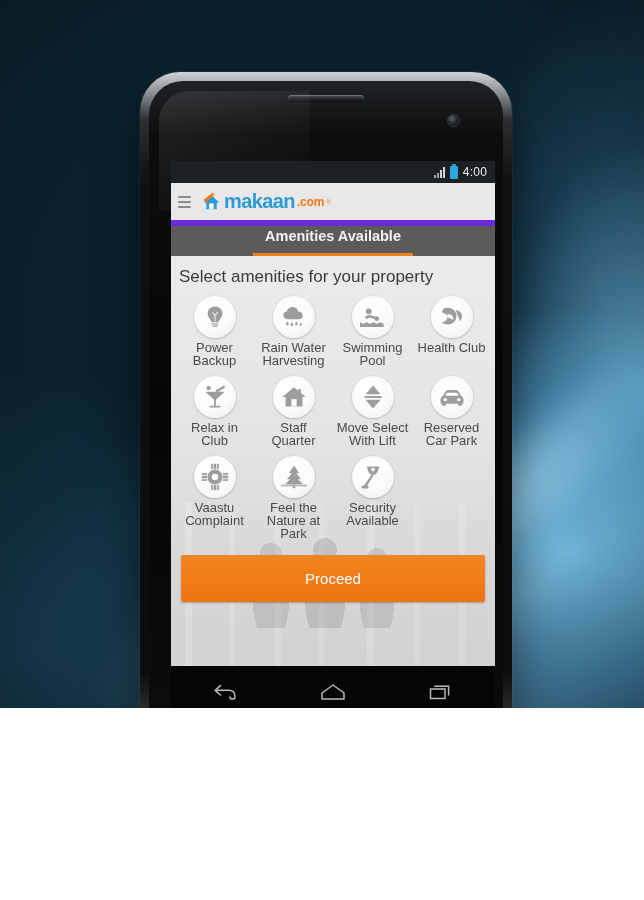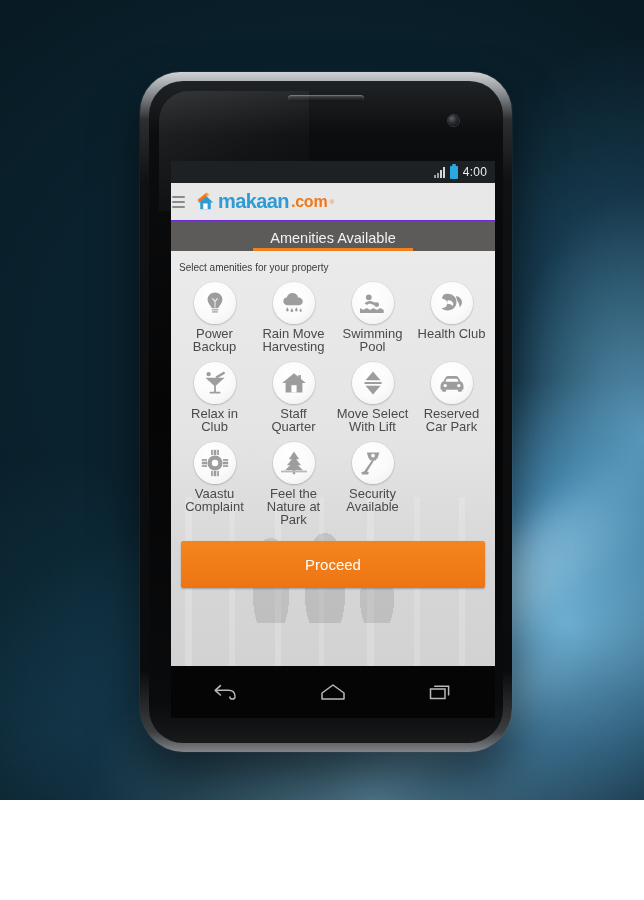--- a/index.html
+++ b/index.html
@@ -8,21 +8,21 @@
     width: 644px;
     height: 900px;
     overflow: hidden;
     font-family: "Liberation Sans", sans-serif;
   }
 
   
   #stage {
     position: relative;
     width: 644px;
-    height: 800px;
+    height: 708px;
     background: #a3a3a3;
     overflow: hidden;
   }
   .bg-base {
     position: absolute;
     inset: 0;
     background:
       radial-gradient(ellipse 460px 340px at 88% 78%, rgba(125,200,240,0.95) 0%, rgba(90,170,220,0.55) 38%, rgba(30,90,125,0.0) 72%),
       radial-gradient(ellipse 300px 520px at 100% 55%, rgba(120,195,235,0.75) 0%, rgba(60,130,175,0.25) 48%, rgba(20,60,85,0) 78%),
       radial-gradient(ellipse 640px 420px at 58% 100%, rgba(150,215,245,0.65) 0%, rgba(50,120,165,0.2) 45%, rgba(12,40,58,0) 75%),
@@ -119,49 +119,50 @@
   }
   .clock { color: #e8eef1; font-size: 12px; letter-spacing: .2px; }
 
   
   .brandbar {
     height: 37px;
     background: #e8e8e8;
     display: flex;
     align-items: center;
     gap: 9px;
-    padding-left: 1px;
-    border-bottom: 1px solid #6d28d9;
+    padding-left: 7px;
+    border-bottom: 6px solid #6d28d9;
   }
   .hamburger { width: 14px; display:flex; flex-direction:column; gap:3px; margin-left: 0px; }
   .hamburger span { display:block; height:2px; background:#8b8b8b; border-radius:1px; }
   .hamburger span:nth-child(1){width:13px;}
   .hamburger span:nth-child(2){width:13px;}
   .hamburger span:nth-child(3){width:13px;}
   .logo-wrap { display:flex; align-items:center; gap:2px; }
   .logo-mark { width: 21px; height: 20px; }
   .logo-text {
     font-size: 20px; font-weight: bold; color: #2e9bd6; letter-spacing: -0.6px;
   }
-  .logo-dotcom { font-size: 16px; font-weight: bold; color: #f07818; letter-spacing:-.2px; }
+  .logo-dotcom { font-size: 12px; font-weight: bold; color: #f07818; letter-spacing:-.2px; }
   .logo-reg { font-size: 6px; color:#f07818; vertical-align: super; }
 
   
   .tabbar {
     height: 30px;
     background: #5d5a5a;
     display: flex;
     align-items: flex-end;
     justify-content: center;
     position: relative;
   }
   .tab-label {
     color: #f2f2f2;
     font-size: 14.5px;
-    padding-bottom: 5px;
+    padding-bottom: 12px;
+    font-weight: bold;
   }
   .tab-underline {
     position: absolute;
     bottom: 0;
     left: 50%; transform: translateX(-50%);
     width: 160px; height: 3px;
     background: #f0811f;
   }
 
   
@@ -191,21 +192,21 @@
       radial-gradient(ellipse 18px 40px at 22px 64px, #555 0 100%, transparent 100%),
       radial-gradient(circle 12px at 76px 12px, #4c4c4c 0 100%, transparent 100%),
       radial-gradient(ellipse 20px 45px at 76px 62px, #4c4c4c 0 100%, transparent 100%),
       radial-gradient(circle 10px at 128px 20px, #555 0 100%, transparent 100%),
       radial-gradient(ellipse 17px 36px at 128px 66px, #555 0 100%, transparent 100%);
   }
 
   .content-inner { position: relative; z-index: 2; }
 
   .select-title {
-    font-size: 10px;
+    font-size: 17px;
     color: #3b3b3b;
     padding: 11px 0 9px 8px;
   }
 
   .grid {
     display: flex;
     flex-wrap: wrap;
     padding: 0 4px;
   }
   .amen {
@@ -339,21 +340,21 @@
               <div class="amen">
                 <div class="amen-circle">
                   <svg width="26" height="24" viewBox="0 0 26 24">
                     <path d="M6.6 14.2c-2.4 0-4.3-1.8-4.3-4 0-2 1.6-3.7 3.6-3.9.6-2.4 2.9-4.2 5.6-4.2 2.8 0 5.1 1.8 5.7 4.3h.4c2.3 0 4.2 1.8 4.2 4s-1.9 3.8-4.2 3.8z" fill="#9d9d9d"></path>
                     <path d="M6.4 16.3c-.6 1.2-1.3 2.2-1.3 2.9 0 .7.6 1.2 1.3 1.2s1.3-.5 1.3-1.2c0-.7-.7-1.7-1.3-2.9z" fill="#9d9d9d"></path>
                     <path d="M10.9 17.1c-.6 1.2-1.3 2.2-1.3 2.9 0 .7.6 1.2 1.3 1.2s1.3-.5 1.3-1.2c0-.7-.7-1.7-1.3-2.9z" fill="#9d9d9d"></path>
                     <path d="M15.4 16.3c-.6 1.2-1.3 2.2-1.3 2.9 0 .7.6 1.2 1.3 1.2s1.3-.5 1.3-1.2c0-.7-.7-1.7-1.3-2.9z" fill="#9d9d9d"></path>
                     <path d="M19.7 17.2c-.5 1.1-1.1 1.9-1.1 2.6 0 .6.5 1.1 1.1 1.1s1.1-.5 1.1-1.1c0-.7-.6-1.5-1.1-2.6z" fill="#9d9d9d"></path>
                   </svg>
                 </div>
-                <div class="amen-label">Rain Move Harvesting</div>
+                <div class="amen-label">Rain Water Harvesting</div>
               </div>
 
               <div class="amen">
                 <div class="amen-circle">
                   <svg width="28" height="22" viewBox="0 0 28 22">
                     <circle cx="9.8" cy="5.3" r="2.9" fill="#9d9d9d"></circle>
                     <path d="M5.6 11.5c1.6-2.2 4.6-3.1 7.4-2.1l7.2 2.6-1 2.5-7-2.5c-1.7-.6-3.3-.1-4.2 1.1z" fill="#9d9d9d"></path>
                     <circle cx="17.6" cy="12.6" r="2.4" fill="#9d9d9d"></circle>
                     <path d="M1 16.2c1.6 0 1.6 1.5 3.3 1.5s1.7-1.5 3.4-1.5 1.7 1.5 3.4 1.5 1.7-1.5 3.4-1.5 1.7 1.5 3.4 1.5 1.7-1.5 3.4-1.5 1.7 1.5 3.4 1.5V21H1z" fill="#9d9d9d"></path>
                   </svg>

